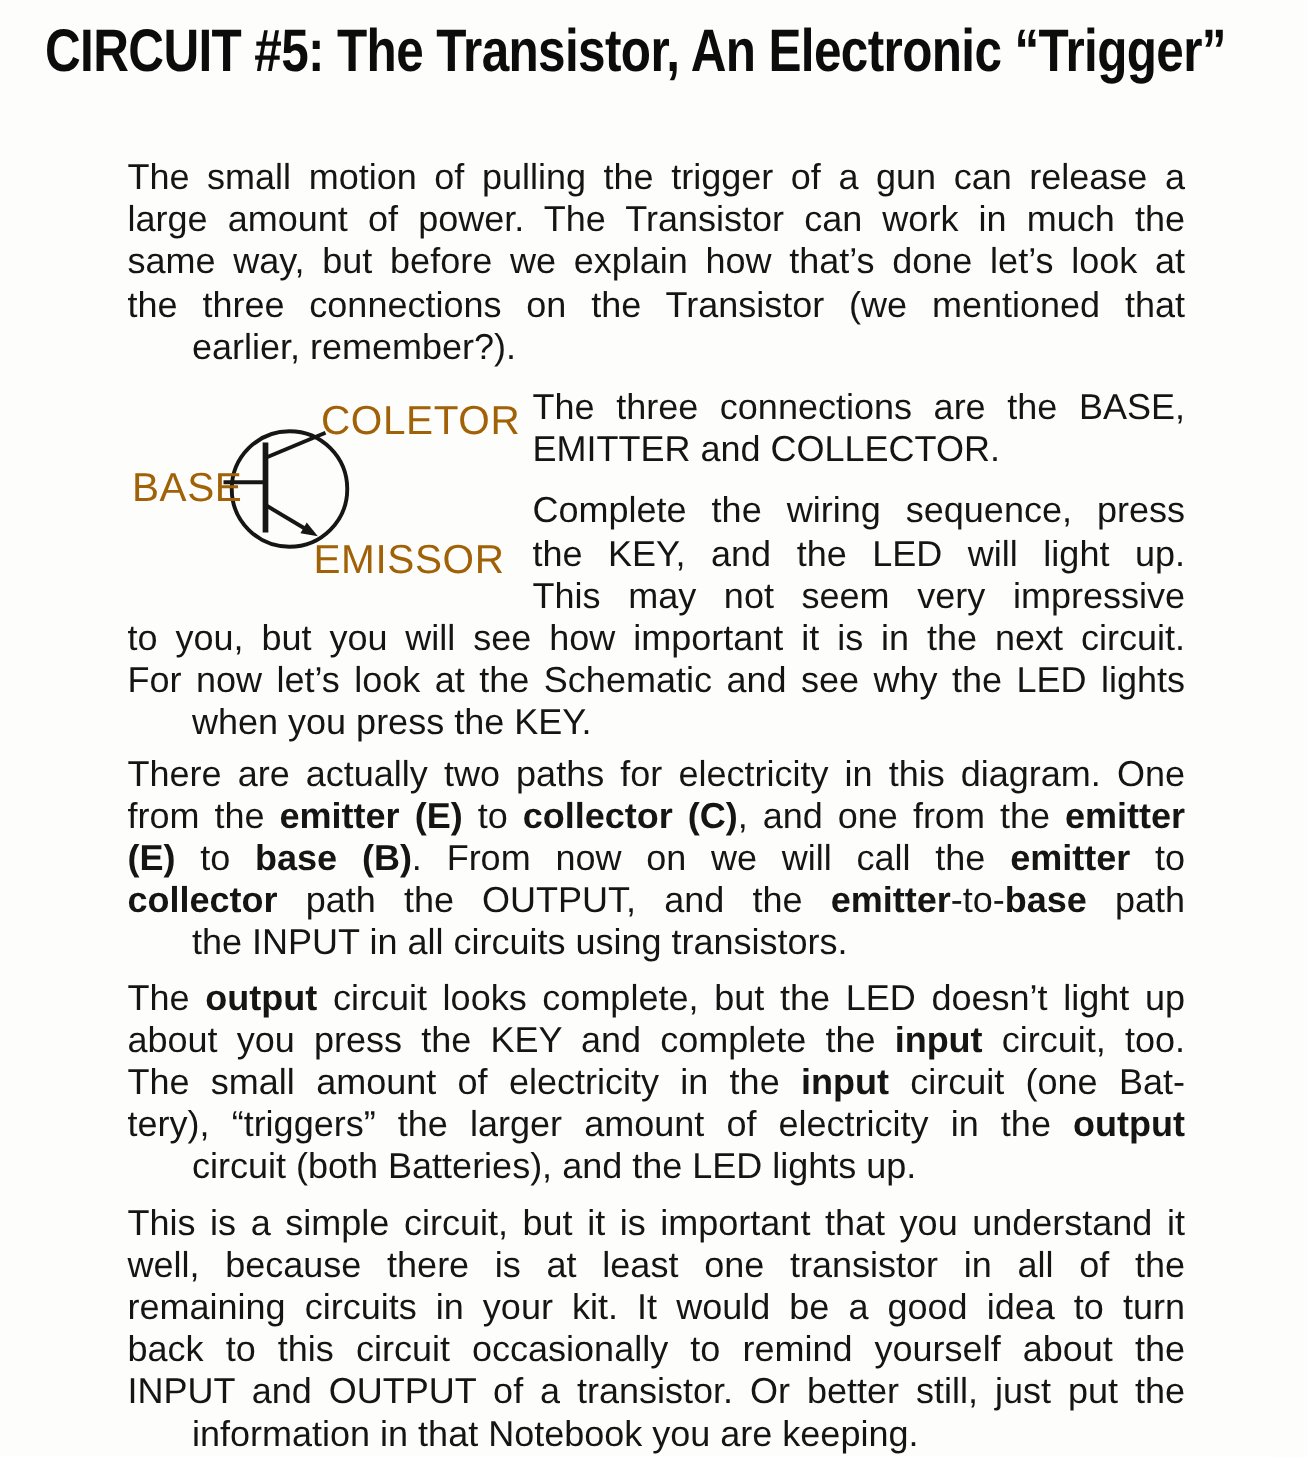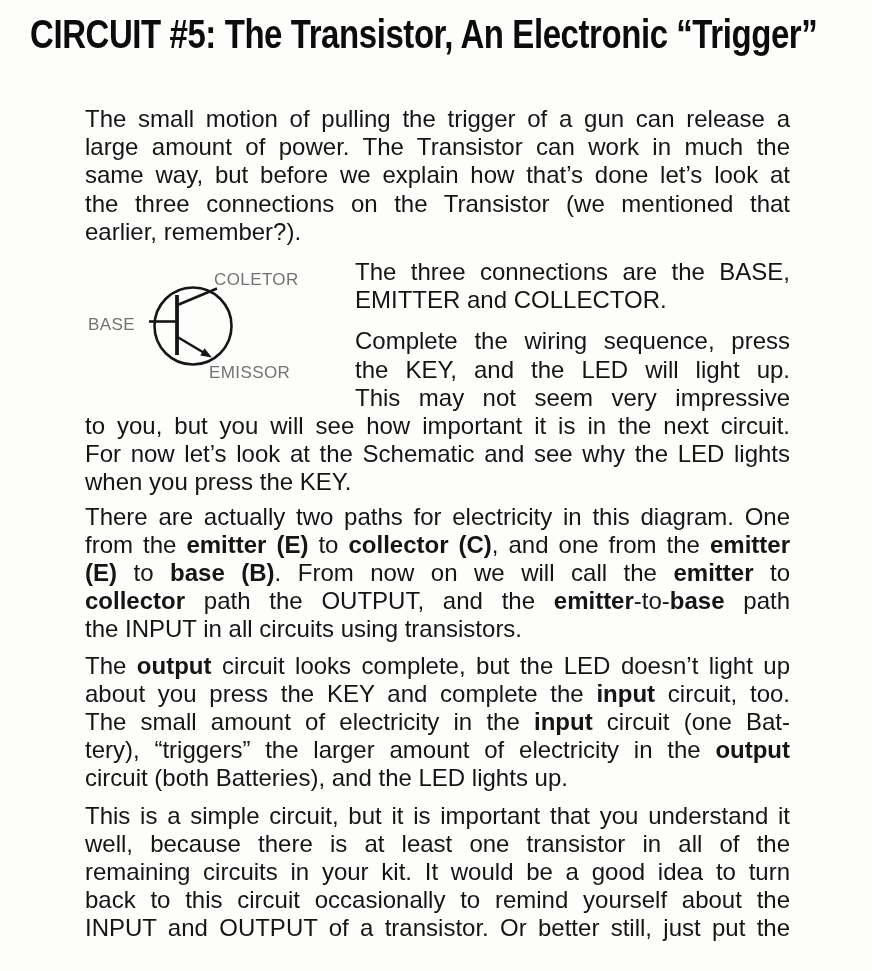--- a/index.html
+++ b/index.html
@@ -13,30 +13,30 @@
     font-size:40px; font-weight:bold; white-space:nowrap; color:#0c0c0c;
     letter-spacing:-0.5px;
     transform:scaleX(0.824); transform-origin:0 0;
   }
   .content {
     position:absolute; left:85px; top:105px; width:705px;
     font-size:24px; line-height:28.2px;
   }
   .para { margin:0; }
   .tline { text-align:justify; text-align-last:justify; text-justify:inter-word; }
-  .tline.last { text-align-last:left; }
+  .tline.last { text-align-last:left;margin-left:43px; }
   .tline b { font-weight:bold; }
   .figwrap { margin-top:12px; }
   .figwrap::after { content:""; display:block; clear:none; }
   .fig {
     float:left; width:270px; height:140px; position:relative;
   }
   .fig-label {
-    position:absolute; font-size:17px; letter-spacing:0.4px;
-    white-space:nowrap; color:#737373;
+    position:absolute; font-size:27px; letter-spacing:0.4px;
+    white-space:nowrap; color:#a16207;
   }
   .lab-collector { left:129px; top:8px; }
   .lab-base     { left:3px;   top:53px; }
   .lab-emitter  { left:124px; top:101px; }
   .transistor-svg { position:absolute; left:58px; top:20px; }
   .p3 { margin-top:13px; }
   .p4 { margin-top:6px; }
   .p5 { margin-top:8px; }
   .p6 { margin-top:9px; }
 </style>
@@ -100,16 +100,17 @@
         <div class="tline"><span>The small amount of electricity in the </span><b>input</b><span> circuit (one Bat-</span></div>
         <div class="tline"><span>tery), “triggers” the larger amount of electricity in the </span><b>output</b></div>
         <div class="tline last"><span>circuit (both Batteries), and the LED lights up.</span></div>
       </div>
     <div class="para p6">
         <div class="tline"><span>This is a simple circuit, but it is important that you understand it</span></div>
         <div class="tline"><span>well, because there is at least one transistor in all of the</span></div>
         <div class="tline"><span>remaining circuits in your kit. It would be a good idea to turn</span></div>
         <div class="tline"><span>back to this circuit occasionally to remind yourself about the</span></div>
         <div class="tline"><span>INPUT and OUTPUT of a transistor. Or better still, just put the</span></div>
+        <div class="tline last"><span>information in that Notebook you are keeping.</span></div>
       </div>
 
   </div>
 </div>
 
 </body></html>

